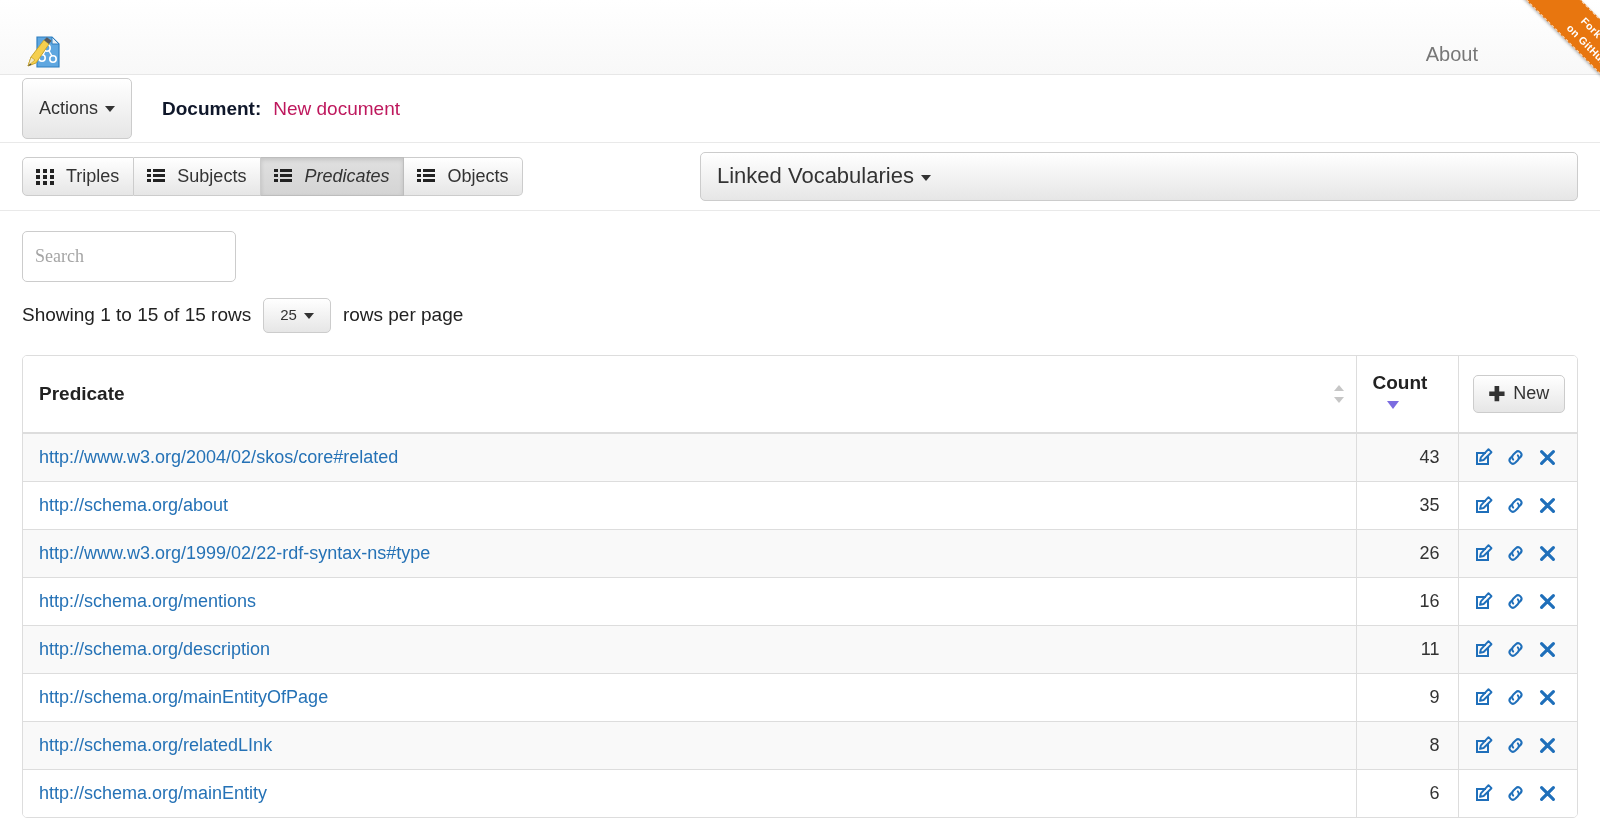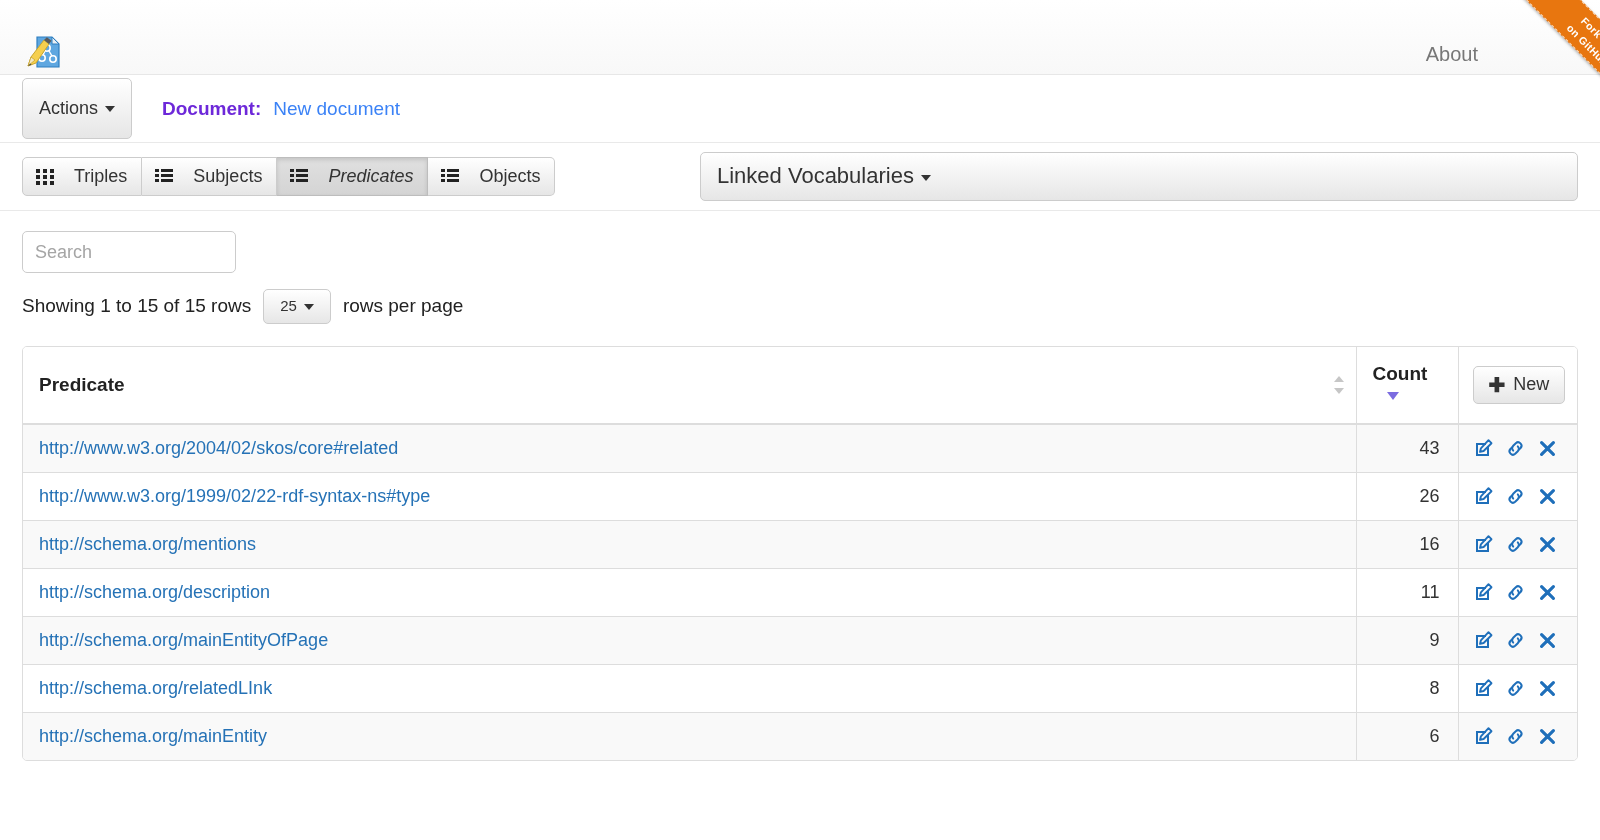--- a/index.html
+++ b/index.html
@@ -95,46 +95,46 @@
     margin-left: 7px;
     vertical-align: middle;
     border-left: 5px solid transparent;
     border-right: 5px solid transparent;
     border-top: 6px solid #333;
   }
   .doc-label {
     margin-left: 30px;
     font-size: 19px;
     font-weight: bold;
-    color: #6d28d9;
+    color: #0f172a;
   }
   .doc-value {
     margin-left: 12px;
     font-size: 19px;
-    color: #3b82f6;
+    color: #be185d;
   }
 
   
   .toolbar {
     display: flex;
     align-items: center;
     padding: 17px 22px;
     border-bottom: 1px solid #e9e9e9;
     height: 68px;
   }
   .btn-group { display: flex; }
   .btn-group .tab-btn {
     font-size: 18px;
     color: #333;
     background: linear-gradient(to bottom, #ffffff 0%, #e6e6e6 100%);
     border: 1px solid #cccccc;
     border-left-width: 0;
     padding: 9px 14px 9px 13px;
     cursor: pointer;
-    display: flex; align-items: center; gap: 20px;
+    display: flex; align-items: center; gap: 12px;
     line-height: 1.1;
   }
   .btn-group .tab-btn:first-child {
     border-left-width: 1px;
     border-radius: 5px 0 0 5px;
   }
   .btn-group .tab-btn:last-child { border-radius: 0 5px 5px 0; }
   .btn-group .tab-btn.active {
     background: linear-gradient(to bottom, #e0e0e0 0%, #d4d4d4 100%);
     box-shadow: inset 0 2px 4px rgba(0,0,0,0.13);
@@ -151,28 +151,28 @@
 
   
   .gicon { display: inline-block; line-height: 0; }
 
   
   .content { padding: 0 22px; }
 
   .search-row { padding-top: 20px; }
   .search-input {
     width: 214px;
-    height: 42px;
+    height: 51px;
     font-size: 18px;
     color: #555;
     padding: 20px 12px;
     border: 1px solid #cccccc;
     border-radius: 5px;
     background: #fff;
-    font-family: Liberation Sans, sans-serif;
+    font-family: Liberation Serif, serif;
     outline: none;
   }
   .search-input::placeholder { color: #a5a5a5; }
 
   .rows-row {
     display: flex;
     align-items: center;
     margin-top: 16px;
     font-size: 19px;
     color: #222;
@@ -442,20 +442,33 @@
                   <path d="M3 5 h10 v2 H5 v9 h9 v-7 h2 v9 H3 z" fill="#1f6fba"></path>
                   <path d="M15.5 2.2 l3 3 L10.6 13 l-3.6 .9 l.9-3.6 z" fill="none" stroke="#1f6fba" stroke-width="1.9" stroke-linejoin="round"></path>
                 </svg></span><span class="act" title="Link"><svg width="21" height="21" viewBox="0 0 21 21">
                   <path d="M8.2 12.6 a3.4 3.4 0 0 1 0-4.8 l2.6-2.6 a3.4 3.4 0 0 1 4.8 4.8 l-1.4 1.4" fill="none" stroke="#1f6fba" stroke-width="2" stroke-linecap="round"></path>
                   <path d="M12.8 8.4 a3.4 3.4 0 0 1 0 4.8 l-2.6 2.6 a3.4 3.4 0 0 1-4.8-4.8 l1.4-1.4" fill="none" stroke="#1f6fba" stroke-width="2" stroke-linecap="round"></path>
                 </svg></span><span class="act" title="Delete"><svg width="21" height="21" viewBox="0 0 21 21">
                   <path d="M4.6 4.6 L16.4 16.4 M16.4 4.6 L4.6 16.4" stroke="#1f6fba" stroke-width="3.2" stroke-linecap="round"></path>
                 </svg></span></td>
           </tr>
           <tr>
+            <td><a class="uri-link">http://schema.org/about</a></td>
+            <td class="cell-count">35</td>
+            <td class="cell-actions"><span class="act" title="Edit"><svg width="21" height="21" viewBox="0 0 21 21">
+                  <path d="M3 5 h10 v2 H5 v9 h9 v-7 h2 v9 H3 z" fill="#1f6fba"></path>
+                  <path d="M15.5 2.2 l3 3 L10.6 13 l-3.6 .9 l.9-3.6 z" fill="none" stroke="#1f6fba" stroke-width="1.9" stroke-linejoin="round"></path>
+                </svg></span><span class="act" title="Link"><svg width="21" height="21" viewBox="0 0 21 21">
+                  <path d="M8.2 12.6 a3.4 3.4 0 0 1 0-4.8 l2.6-2.6 a3.4 3.4 0 0 1 4.8 4.8 l-1.4 1.4" fill="none" stroke="#1f6fba" stroke-width="2" stroke-linecap="round"></path>
+                  <path d="M12.8 8.4 a3.4 3.4 0 0 1 0 4.8 l-2.6 2.6 a3.4 3.4 0 0 1-4.8-4.8 l1.4-1.4" fill="none" stroke="#1f6fba" stroke-width="2" stroke-linecap="round"></path>
+                </svg></span><span class="act" title="Delete"><svg width="21" height="21" viewBox="0 0 21 21">
+                  <path d="M4.6 4.6 L16.4 16.4 M16.4 4.6 L4.6 16.4" stroke="#1f6fba" stroke-width="3.2" stroke-linecap="round"></path>
+                </svg></span></td>
+          </tr>
+          <tr>
             <td><a class="uri-link">http://www.w3.org/1999/02/22-rdf-syntax-ns#type</a></td>
             <td class="cell-count">26</td>
             <td class="cell-actions"><span class="act" title="Edit"><svg width="21" height="21" viewBox="0 0 21 21">
                   <path d="M3 5 h10 v2 H5 v9 h9 v-7 h2 v9 H3 z" fill="#1f6fba"></path>
                   <path d="M15.5 2.2 l3 3 L10.6 13 l-3.6 .9 l.9-3.6 z" fill="none" stroke="#1f6fba" stroke-width="1.9" stroke-linejoin="round"></path>
                 </svg></span><span class="act" title="Link"><svg width="21" height="21" viewBox="0 0 21 21">
                   <path d="M8.2 12.6 a3.4 3.4 0 0 1 0-4.8 l2.6-2.6 a3.4 3.4 0 0 1 4.8 4.8 l-1.4 1.4" fill="none" stroke="#1f6fba" stroke-width="2" stroke-linecap="round"></path>
                   <path d="M12.8 8.4 a3.4 3.4 0 0 1 0 4.8 l-2.6 2.6 a3.4 3.4 0 0 1-4.8-4.8 l1.4-1.4" fill="none" stroke="#1f6fba" stroke-width="2" stroke-linecap="round"></path>
                 </svg></span><span class="act" title="Delete"><svg width="21" height="21" viewBox="0 0 21 21">
                   <path d="M4.6 4.6 L16.4 16.4 M16.4 4.6 L4.6 16.4" stroke="#1f6fba" stroke-width="3.2" stroke-linecap="round"></path>

